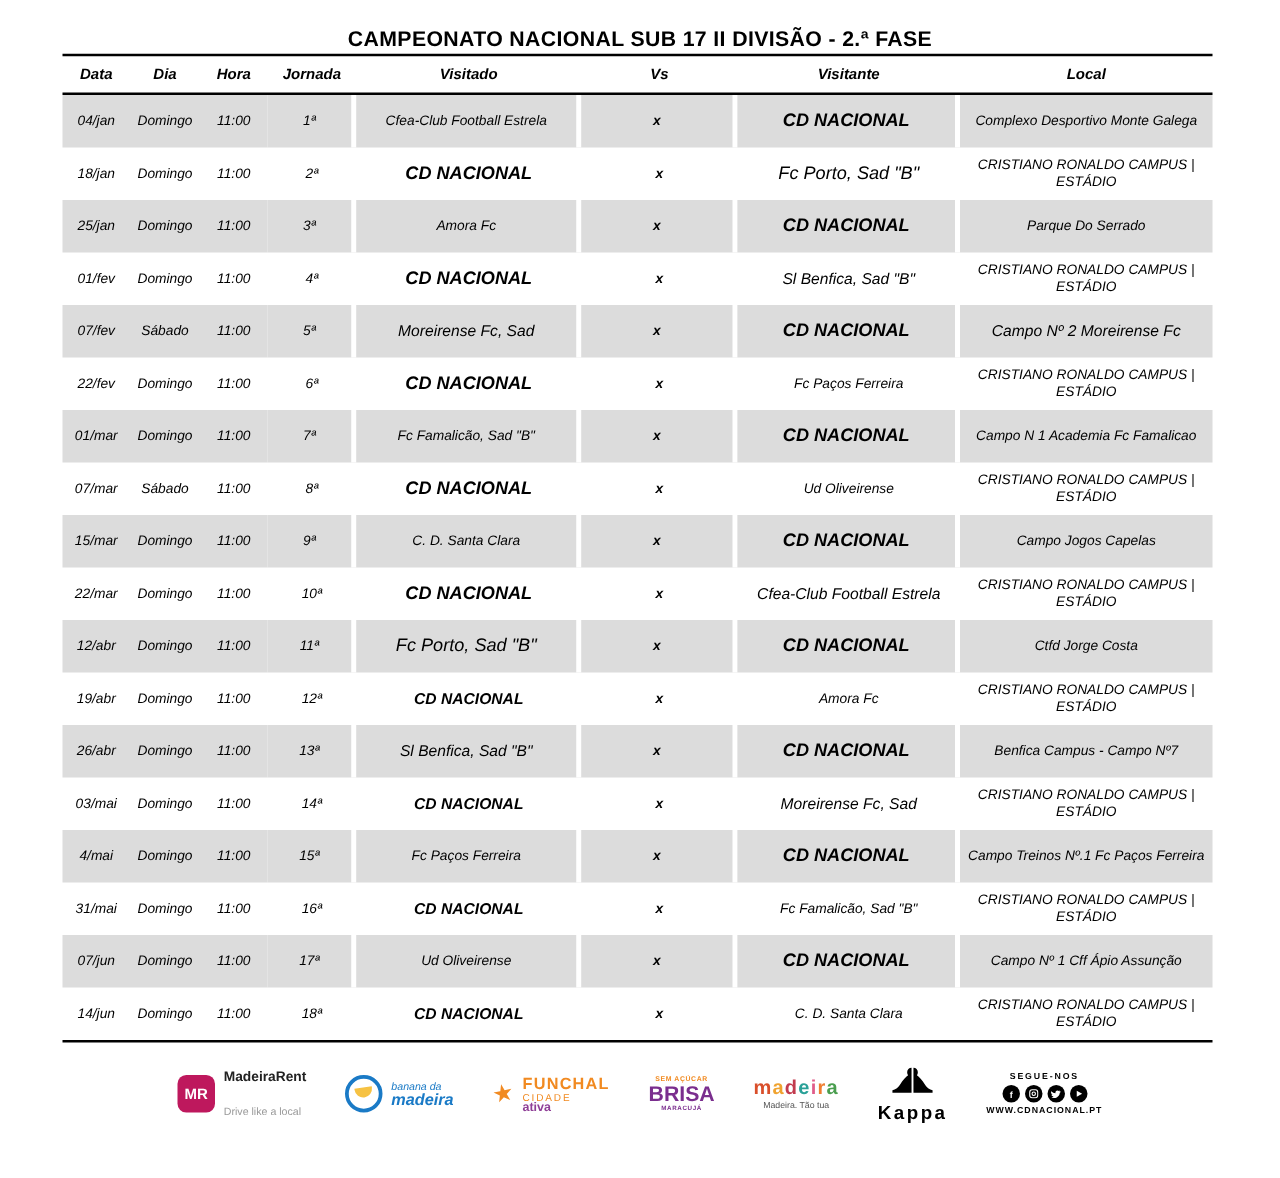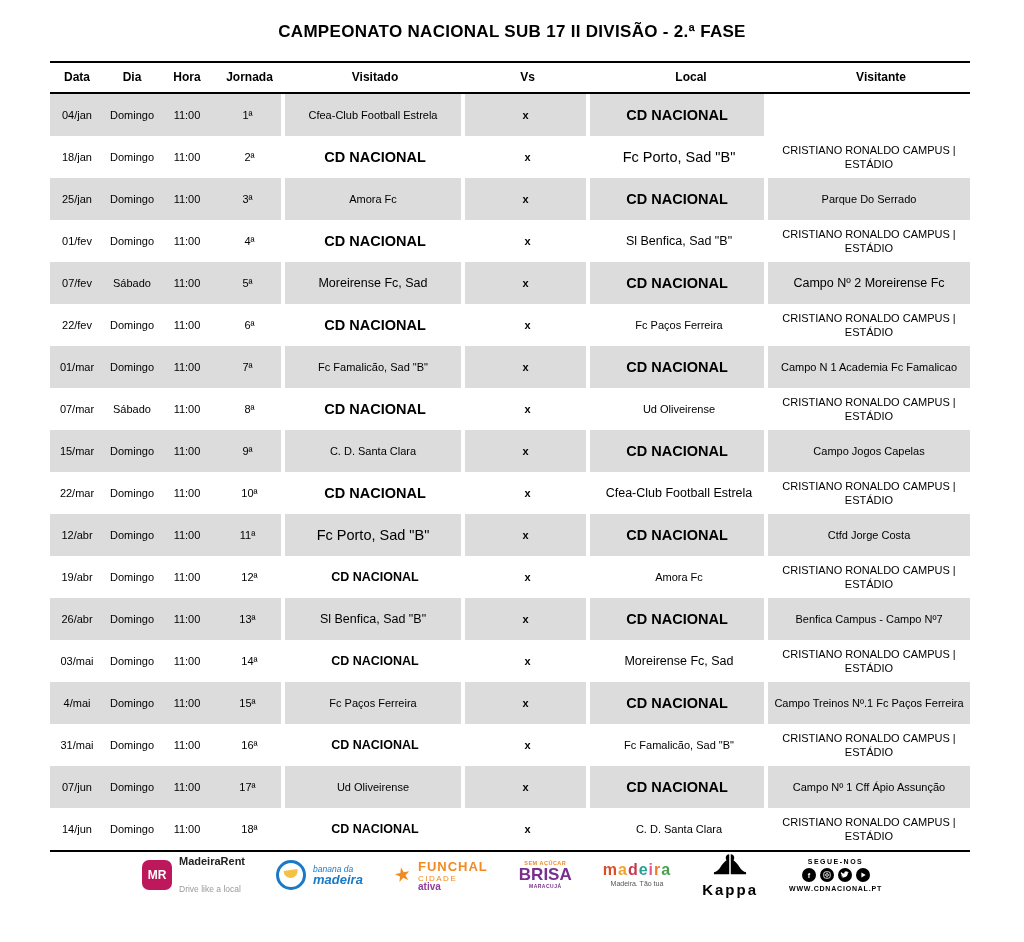--- a/index.html
+++ b/index.html
@@ -2,21 +2,21 @@
 <html><head>
 <meta charset="utf-8">
 <style>
   * { margin:0; padding:0; box-sizing:border-box; }
   html,body { width:1024px; height:942px; background:#fff; font-family:"Liberation Sans", sans-serif; color:#000; }
   .page { position:relative; width:1024px; height:942px; overflow:hidden; }
 
   .title { position:absolute; top:22px; left:0; width:1024px; text-align:center;
            font-size:17px; font-weight:700; letter-spacing:.3px; }
 
-  .schedule { position:absolute; left:50px; top:61px; width:920px; }
+  .schedule { position:absolute; left:50px; top:43px; width:920px;font-style:italic; }
   .thead { display:flex; height:33px; border-top:2px solid #000; border-bottom:2px solid #000; }
   .thead .cell { font-weight:700; font-size:12px; }
   .rows { border-bottom:2px solid #000; }
   .row { display:flex; height:42px; background:#fff; }
   .cell { display:flex; align-items:center; justify-content:center; text-align:center;
           height:100%; font-size:11px; line-height:1.3; }
   .c0{width:54px} .c1{width:56px} .c2{width:54px} .c3{width:71px}
   .c4{width:180px} .c5{width:125px} .c6{width:178px} .c7{width:202px; padding:0 6px;}
   .row.gray .cell { background:#dcdcdc; }
   .row.gray .c3, .row.gray .c4, .row.gray .c5, .row.gray .c6 { border-right:4px solid #fff; }
@@ -73,32 +73,33 @@
   <div class="title">CAMPEONATO NACIONAL SUB 17 II DIVISÃO - 2.ª FASE</div>
 
   <div class="schedule">
     <div class="thead">
       <div class="cell c0">Data</div>
       <div class="cell c1">Dia</div>
       <div class="cell c2">Hora</div>
       <div class="cell c3">Jornada</div>
       <div class="cell c4">Visitado</div>
       <div class="cell c5">Vs</div>
+      <div class="cell c6">Visitante</div>
       <div class="cell c7">Local</div>
-      <div class="cell c6">Visitante</div>
     </div>
     <div class="rows" id="rows">
     <div class="row gray">
       <div class="cell c0 c-data">04/jan</div>
       <div class="cell c1 c-dia">Domingo</div>
       <div class="cell c2 c-hora">11:00</div>
       <div class="cell c3 c-jornada">1ª</div>
       <div class="cell c4 c-visitado sz-sm">Cfea-Club Football Estrela</div>
       <div class="cell c5 c-vs">x</div>
       <div class="cell c6 c-visitante sz-lg b">CD NACIONAL</div>
+      <div class="cell c7 c-local sz-sm">Complexo Desportivo Monte Galega</div>
     </div>
 
     <div class="row">
       <div class="cell c0 c-data">18/jan</div>
       <div class="cell c1 c-dia">Domingo</div>
       <div class="cell c2 c-hora">11:00</div>
       <div class="cell c3 c-jornada">2ª</div>
       <div class="cell c4 c-visitado sz-lg b">CD NACIONAL</div>
       <div class="cell c5 c-vs">x</div>
       <div class="cell c6 c-visitante sz-lg">Fc Porto, Sad "B"</div>

